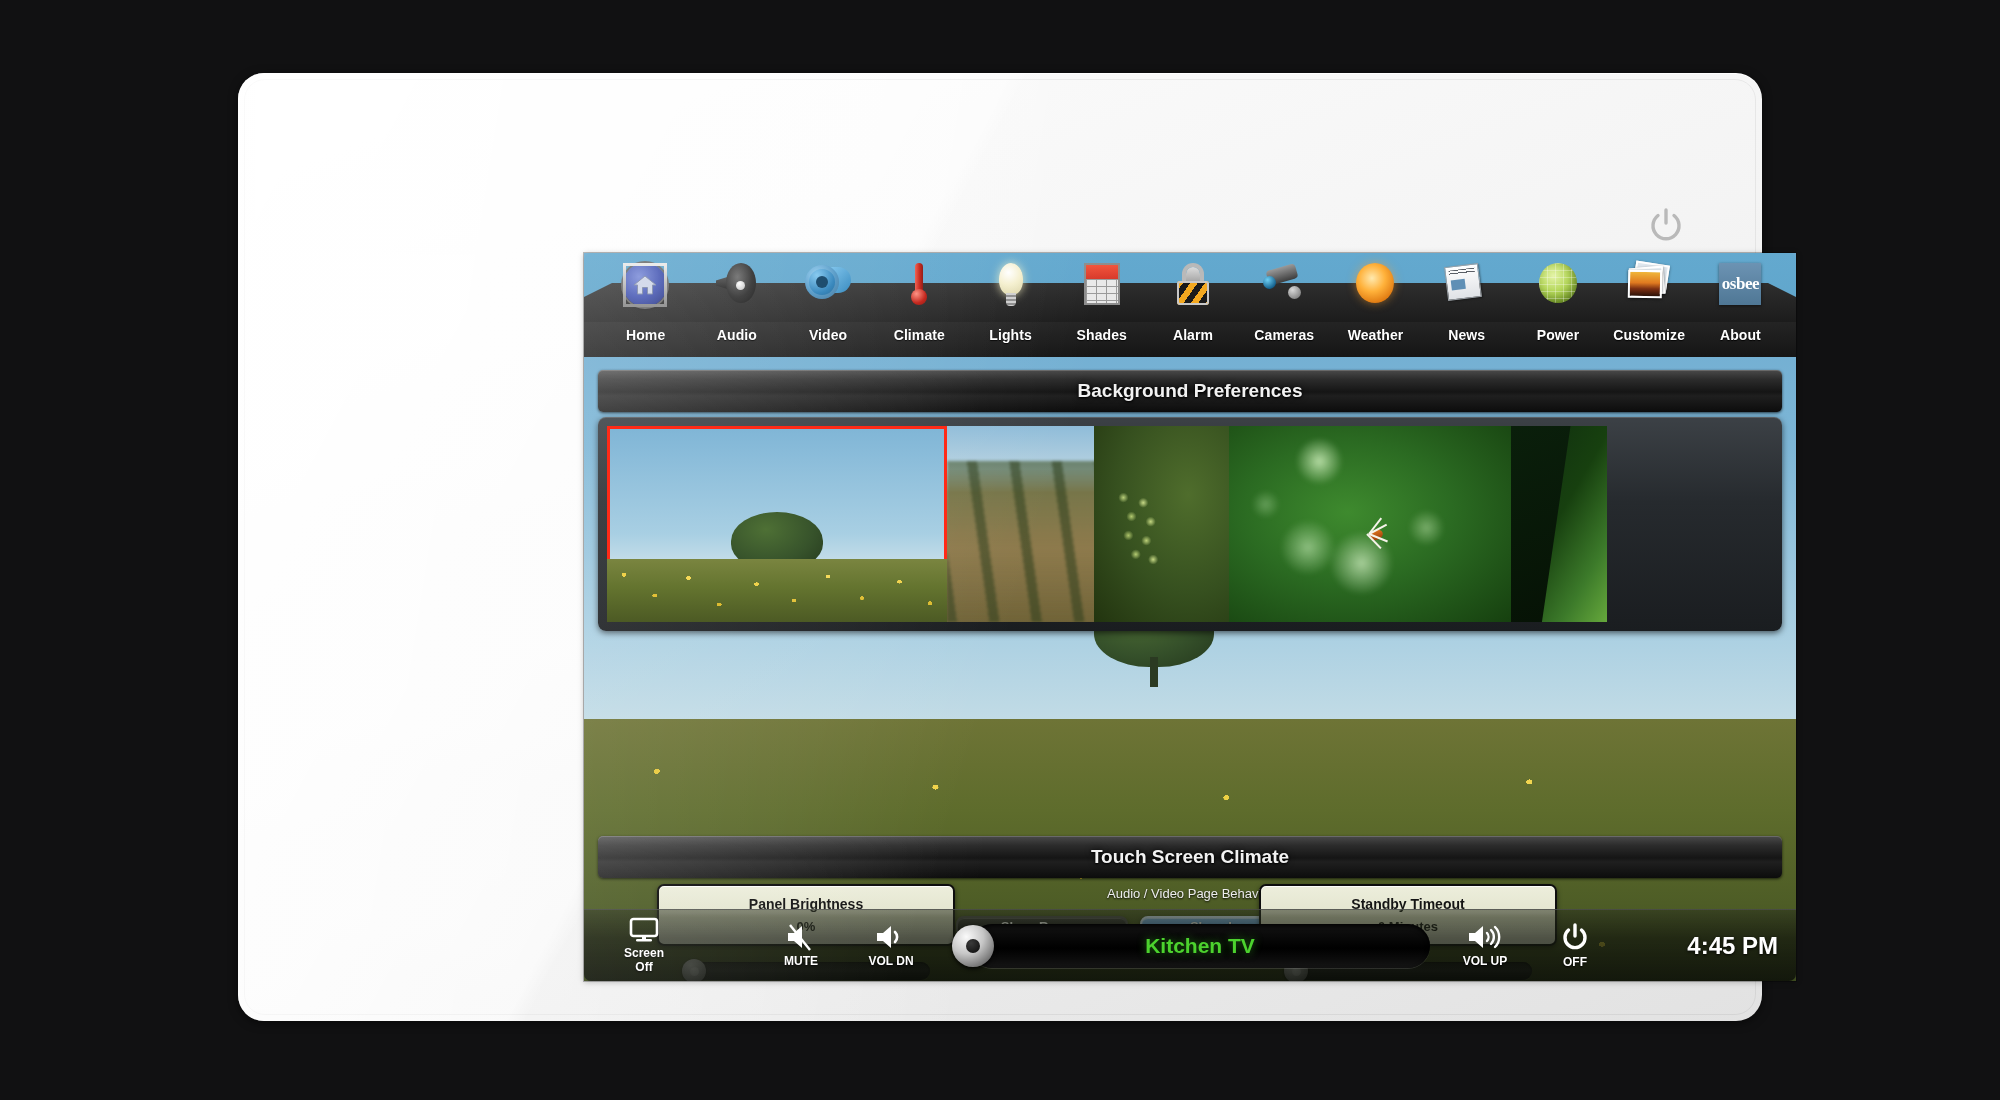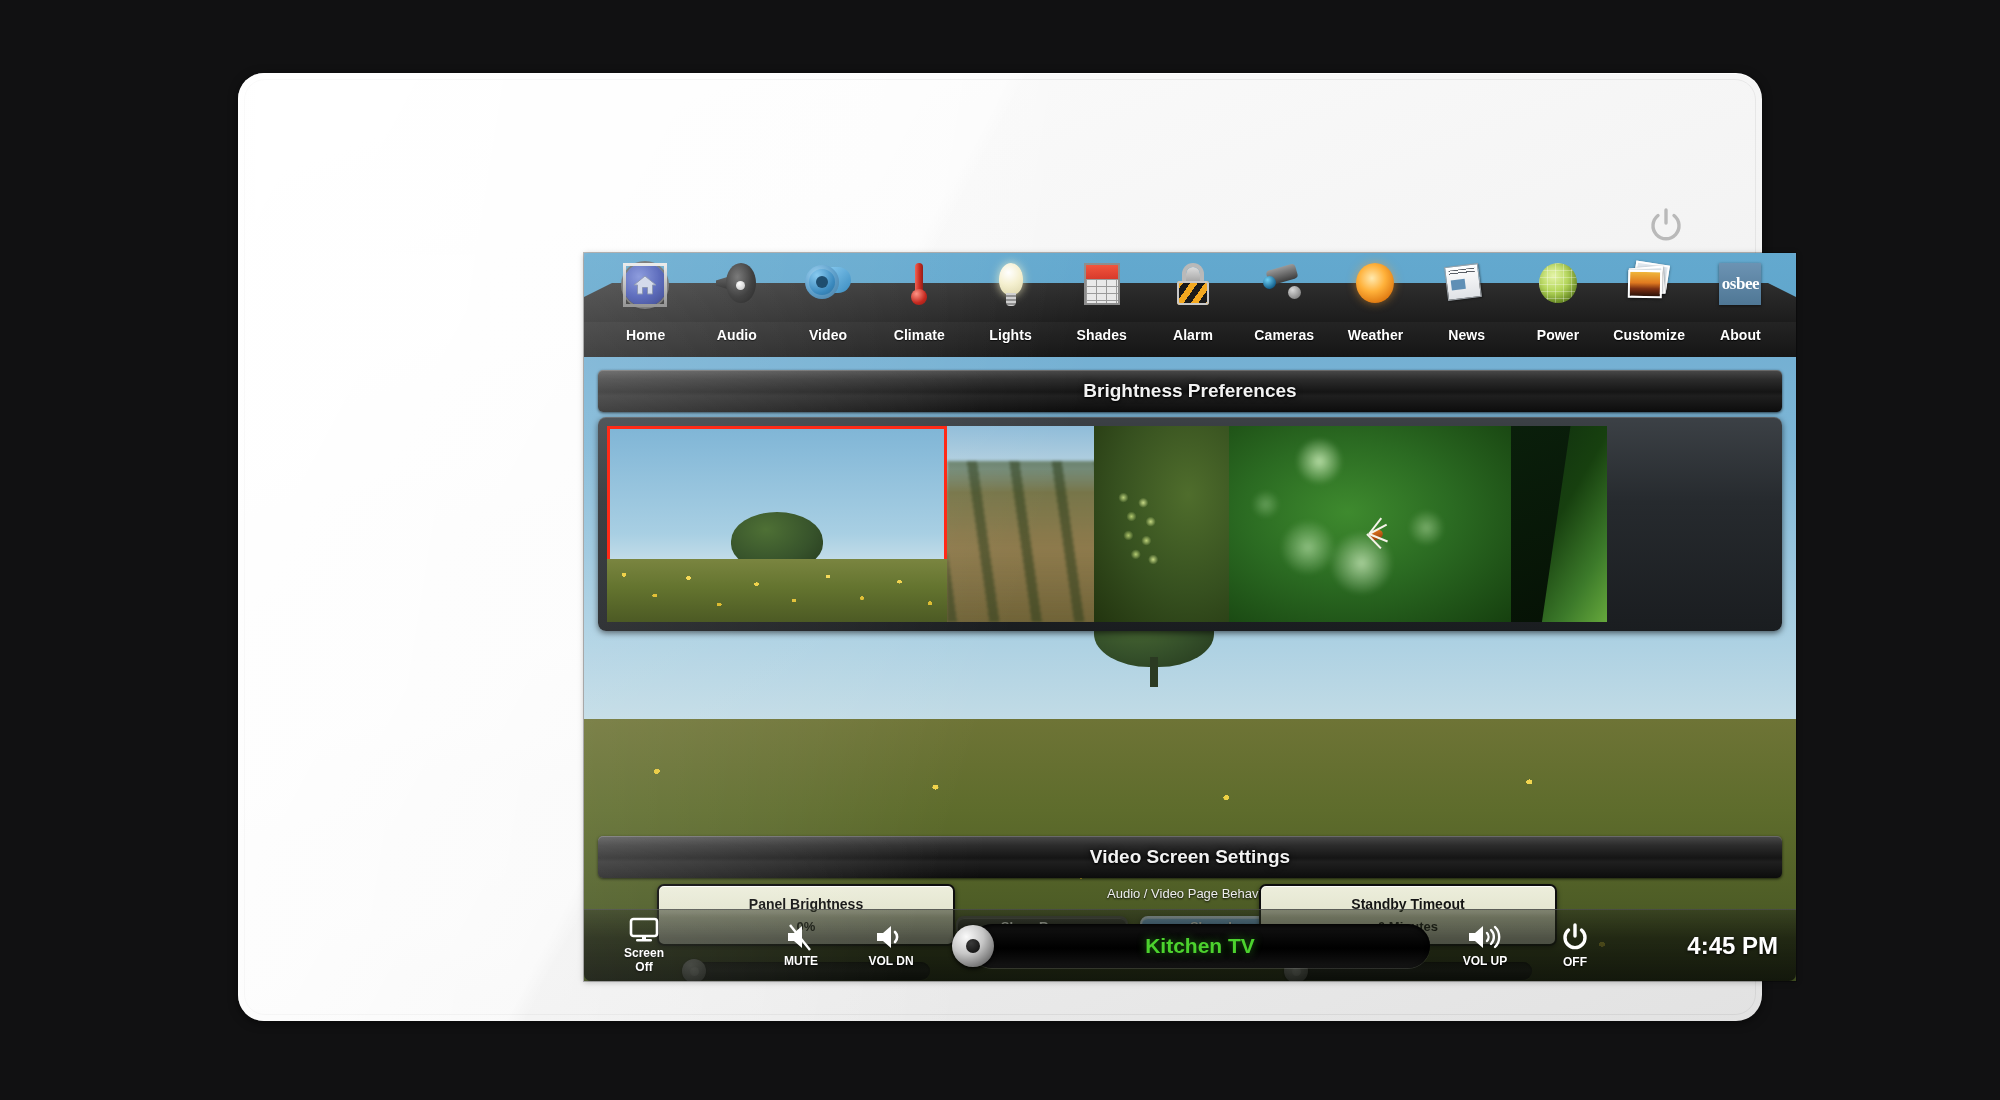--- a/index.html
+++ b/index.html
@@ -720,21 +720,21 @@
                   <span>osbee</span>
                 </div>
             </div>
             <div class="nav-label">About</div>
           </div>
 
         </div>
       </div>
 
       <div class="titlebar" id="titlebar-bg">
-        <span>Brightness Preferences</span>
+        <span>Background Preferences</span>
       </div>
 
       <div class="bg-strip">
 
         <div class="thumb th-tree selected">
           <div class="t-canopy"></div>
             <div class="t-trunk"></div>
             <div class="t-field"></div>
         </div>
 
@@ -755,21 +755,21 @@
             </div>
         </div>
 
         <div class="thumb th-leaf">
           <div class="dark"></div>
         </div>
 
       </div>
 
       <div class="titlebar" id="titlebar-touch">
-        <span>Video Screen Settings</span>
+        <span>Touch Screen Climate</span>
       </div>
 
       <div class="settings">
 
         <div class="panel" id="panel-brightness">
           <div class="p-title">Panel Brightness</div>
           <div class="p-value">0%</div>
         </div>
 
         <div class="slider" id="slider-brightness">

